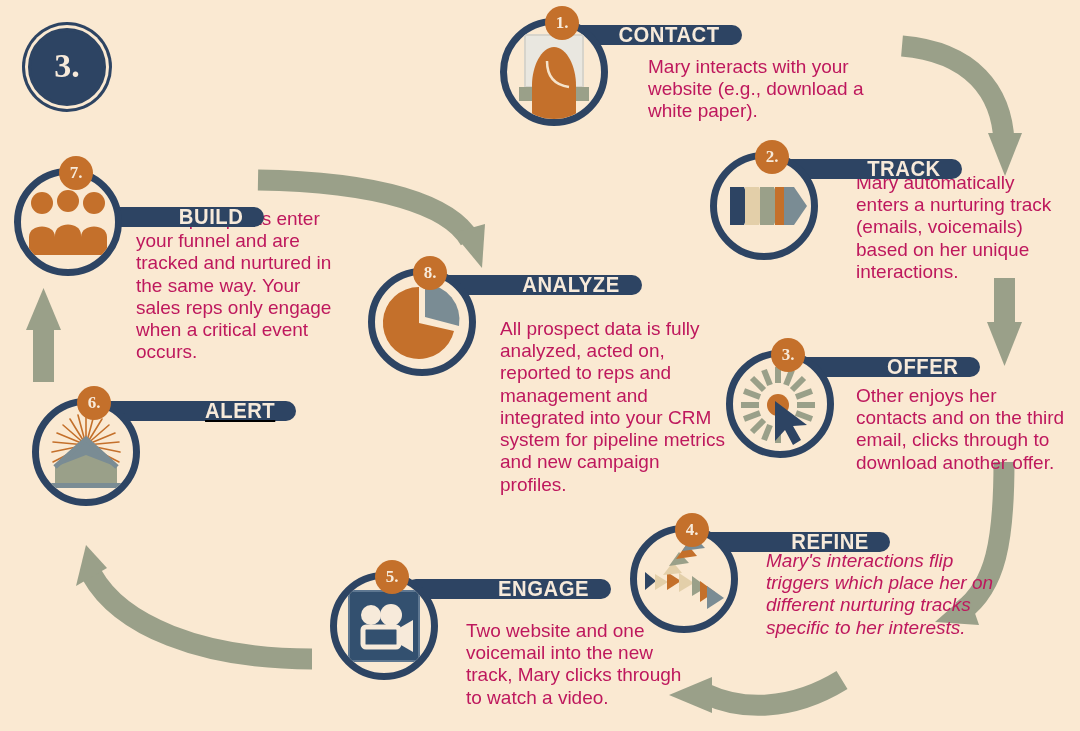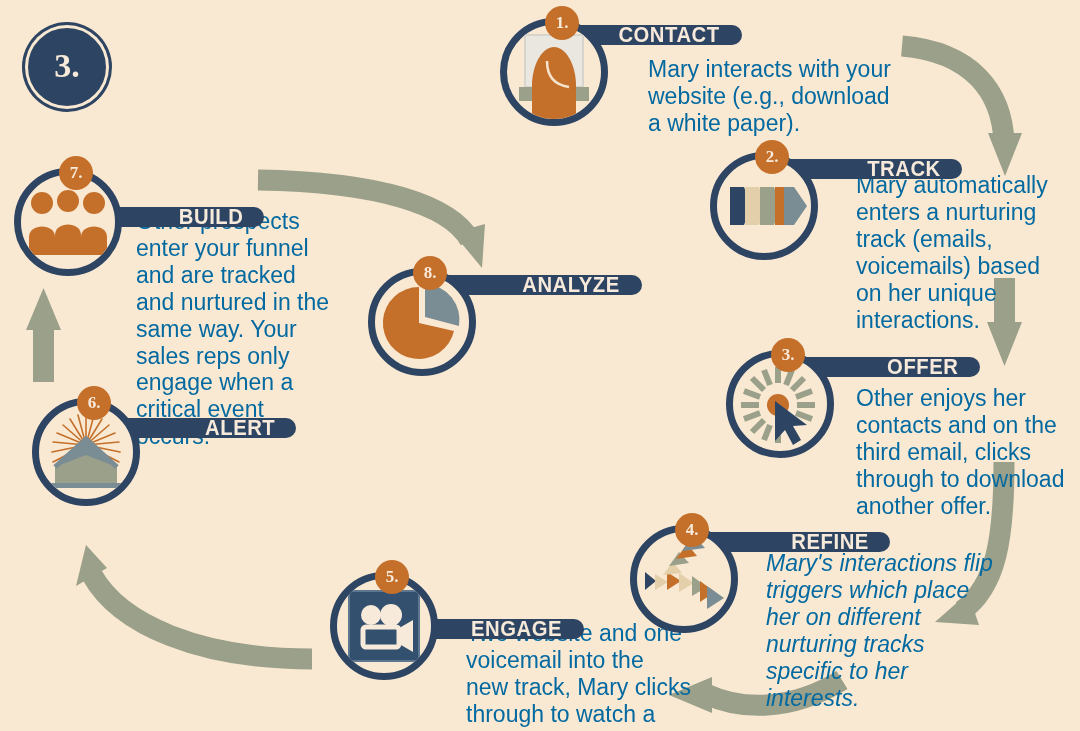--- a/index.html
+++ b/index.html
@@ -59,21 +59,21 @@
   .num-badge{
     position:absolute;width:34px;height:34px;border-radius:50%;
     background:#C4702B;display:flex;align-items:center;justify-content:center;
     z-index:6;
   }
   .num-badge span{
     color:#F7EADA;font-size:17px;font-weight:bold;
     font-family:"Liberation Serif",serif;
   }
   .desc{
-    position:absolute;color:#0369a1;font-size:23px;line-height:1.17;
+    position:absolute;color:#be185d;font-size:19px;line-height:1.17;
     font-family:"Liberation Sans",sans-serif;z-index:1;
   }
 
   
   .icon-box{position:absolute;left:7px;top:7px;width:94px;height:94px;overflow:hidden;border-radius:50%;z-index:4;}
   .icon-box svg{display:block;}
   .arrow-layer{position:absolute;left:0;top:0;width:1080px;height:731px;z-index:0;}
 </style>
 </head>
 <body>
@@ -215,41 +215,41 @@
         <polygon points="56,3 68,16 45,19" fill="#7A8C94"></polygon>
       </svg>
     </div>
     <div class="num-badge" style="left:45px;top:-12px;">
       <span>4.</span>
     </div>
   </div>
   <div class="desc" style="left:766px;top:550px;width:240px;font-style:italic;">Mary's interactions flip triggers which place her on different nurturing tracks specific to her interests.</div>
 
   <div class="step" style="left:330px;top:572px;">
-    <div class="label-pill" style="left:49px;top:7px;width:205px;margin-top:40px;">
+    <div class="label-pill" style="left:76px;top:7px;width:205px;">
       <span>ENGAGE</span>
     </div>
     <div class="circle"></div>
     <div class="icon-box">
       <svg width="94" height="94" viewBox="0 0 94 94">
         <rect x="12" y="12" width="70" height="70" rx="3" fill="#33506F" stroke="#5E7791" stroke-width="2"></rect>
         <circle cx="34" cy="36" r="10" fill="#F7EADA"></circle>
         <circle cx="54" cy="36" r="11" fill="#F7EADA"></circle>
         <rect x="26" y="48" width="36" height="20" rx="3" fill="none" stroke="#F7EADA" stroke-width="5"></rect>
         <polygon points="64,48 76,41 76,73 64,66" fill="#F7EADA"></polygon>
       </svg>
     </div>
     <div class="num-badge" style="left:45px;top:-12px;">
       <span>5.</span>
     </div>
   </div>
   <div class="desc" style="left:466px;top:620px;width:225px;">Two website and one voicemail into the new track, Mary clicks through to watch a video.</div>
 
   <div class="step" style="left:32px;top:398px;">
-    <div class="label-pill" style="left:62px;top:20px;width:202px;">
+    <div class="label-pill" style="left:62px;top:3px;width:202px;text-decoration:underline;">
       <span>ALERT</span>
     </div>
     <div class="circle"></div>
     <div class="icon-box">
       <svg width="94" height="94" viewBox="0 0 94 94">
         <g stroke="#C4702B" stroke-width="1.6" stroke-linecap="round">
           <line x1="47" y1="40" x2="47" y2="8"></line>
           <line x1="47" y1="40" x2="39" y2="10"></line>
           <line x1="47" y1="40" x2="55" y2="10"></line>
           <line x1="47" y1="40" x2="31" y2="14"></line>
@@ -307,14 +307,15 @@
     <div class="icon-box">
       <svg width="94" height="94" viewBox="0 0 94 94">
         <path d="M44,48 L44,12 A36,36 0 1,0 79,56 Z" fill="#C4702B"></path>
         <path d="M50,42 L50,9 A36,36 0 0,1 84,51 Z" fill="#7A8C94"></path>
       </svg>
     </div>
     <div class="num-badge" style="left:45px;top:-12px;">
       <span>8.</span>
     </div>
   </div>
+  <div class="desc" style="left:500px;top:318px;width:225px;">All prospect data is fully analyzed, acted on, reported to reps and management and integrated into your CRM system for pipeline metrics and new campaign profiles.</div>
 
 </div>
 
 </body></html>

